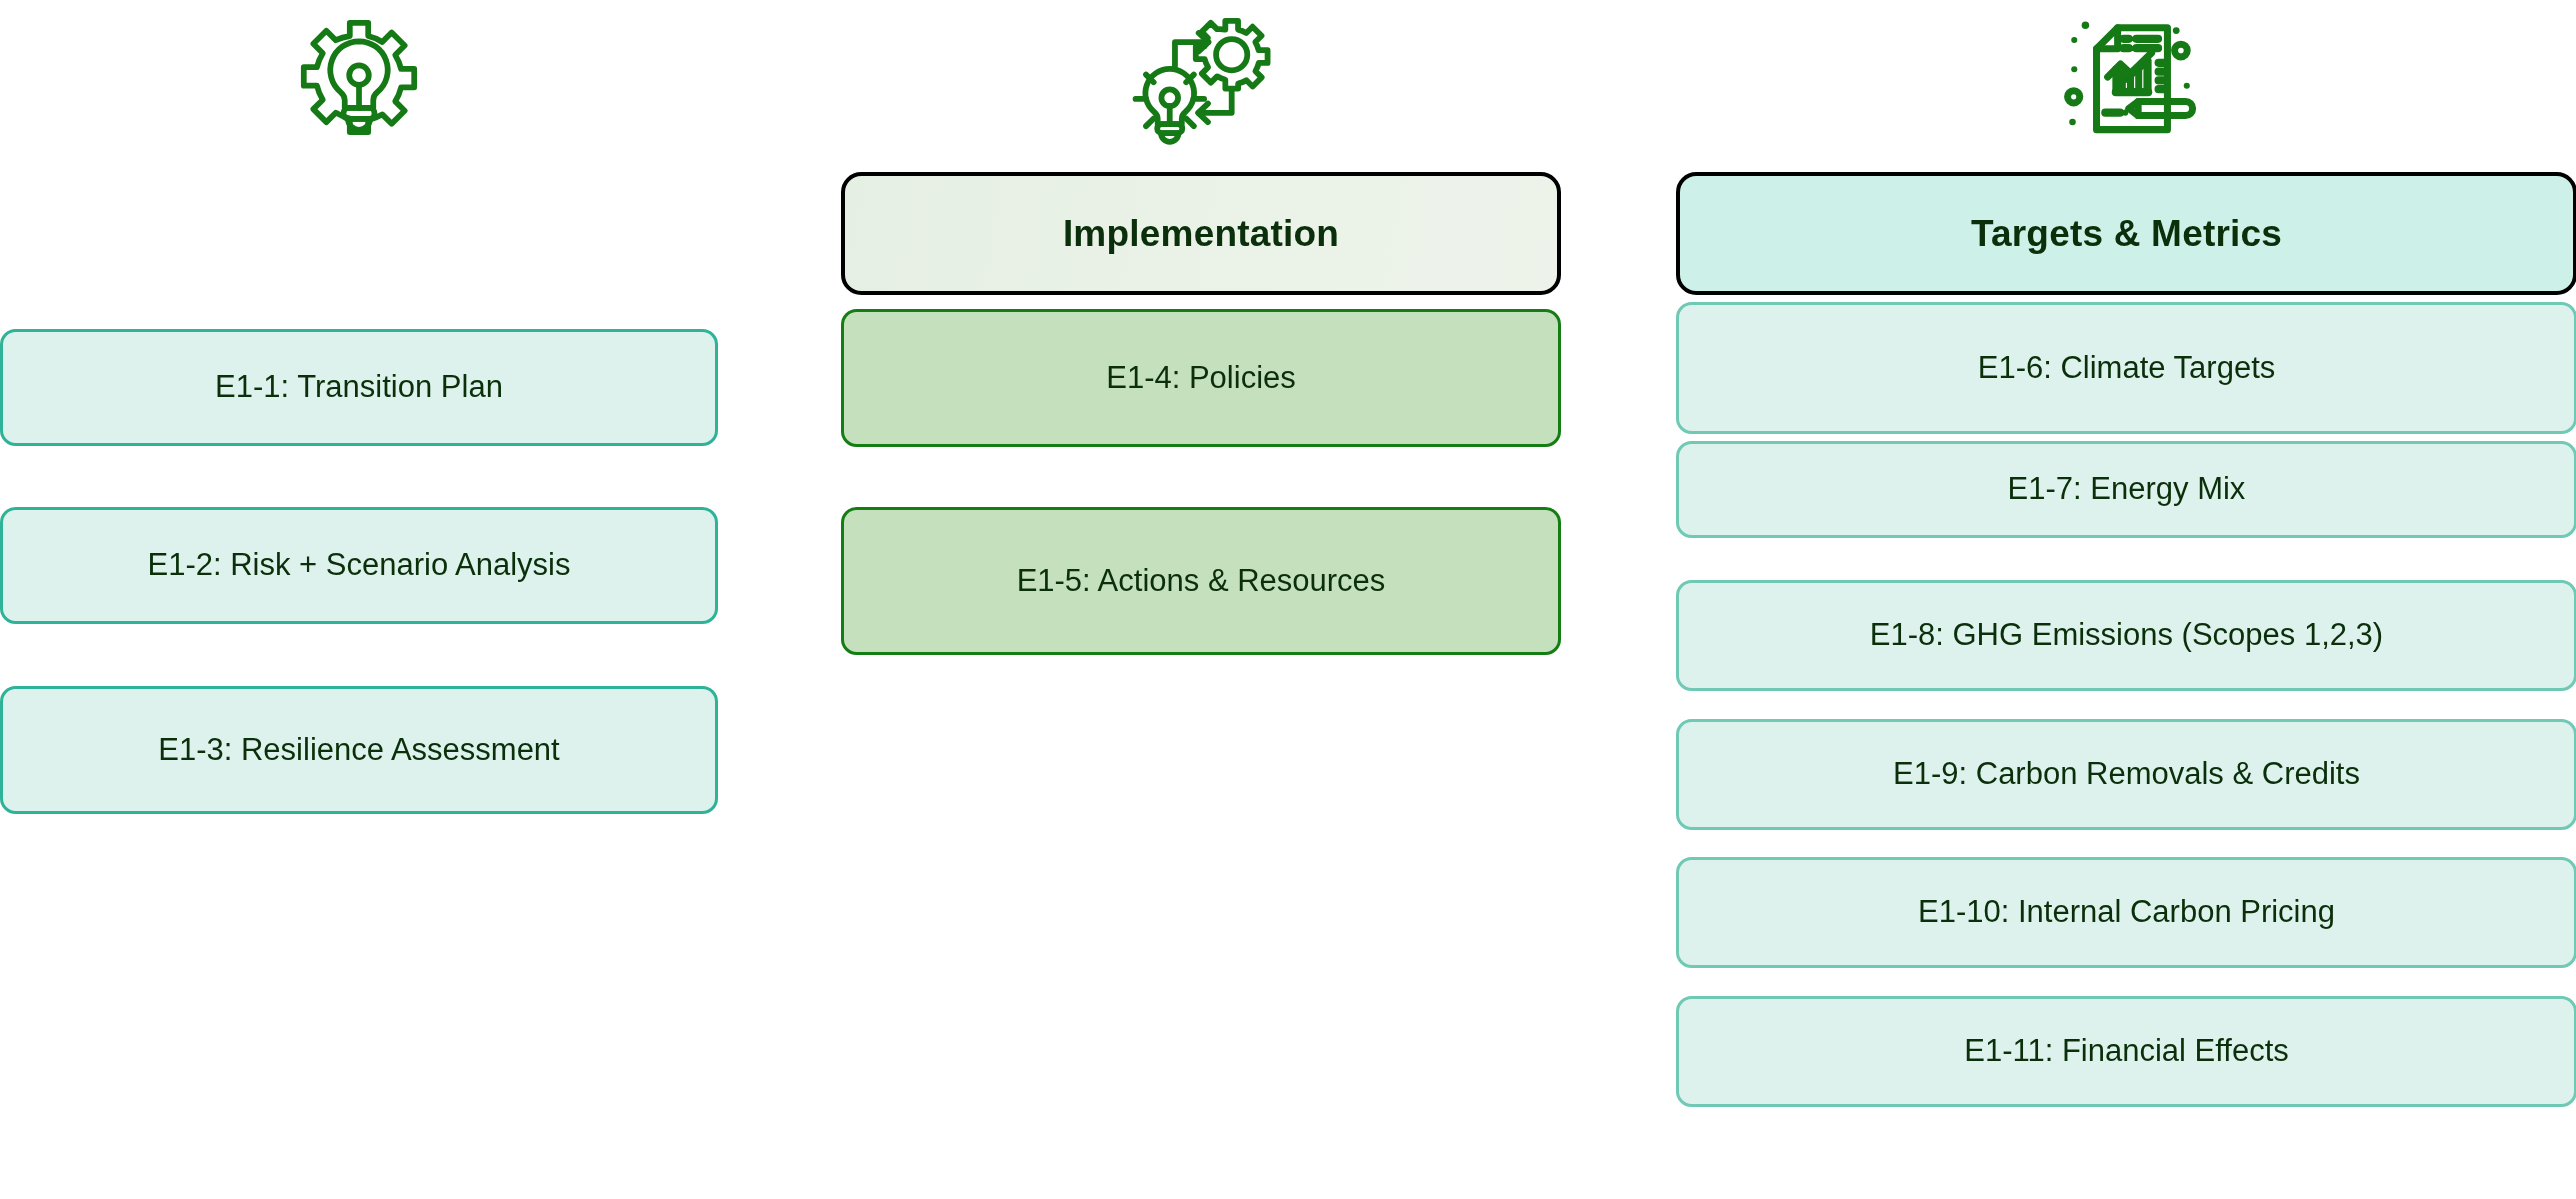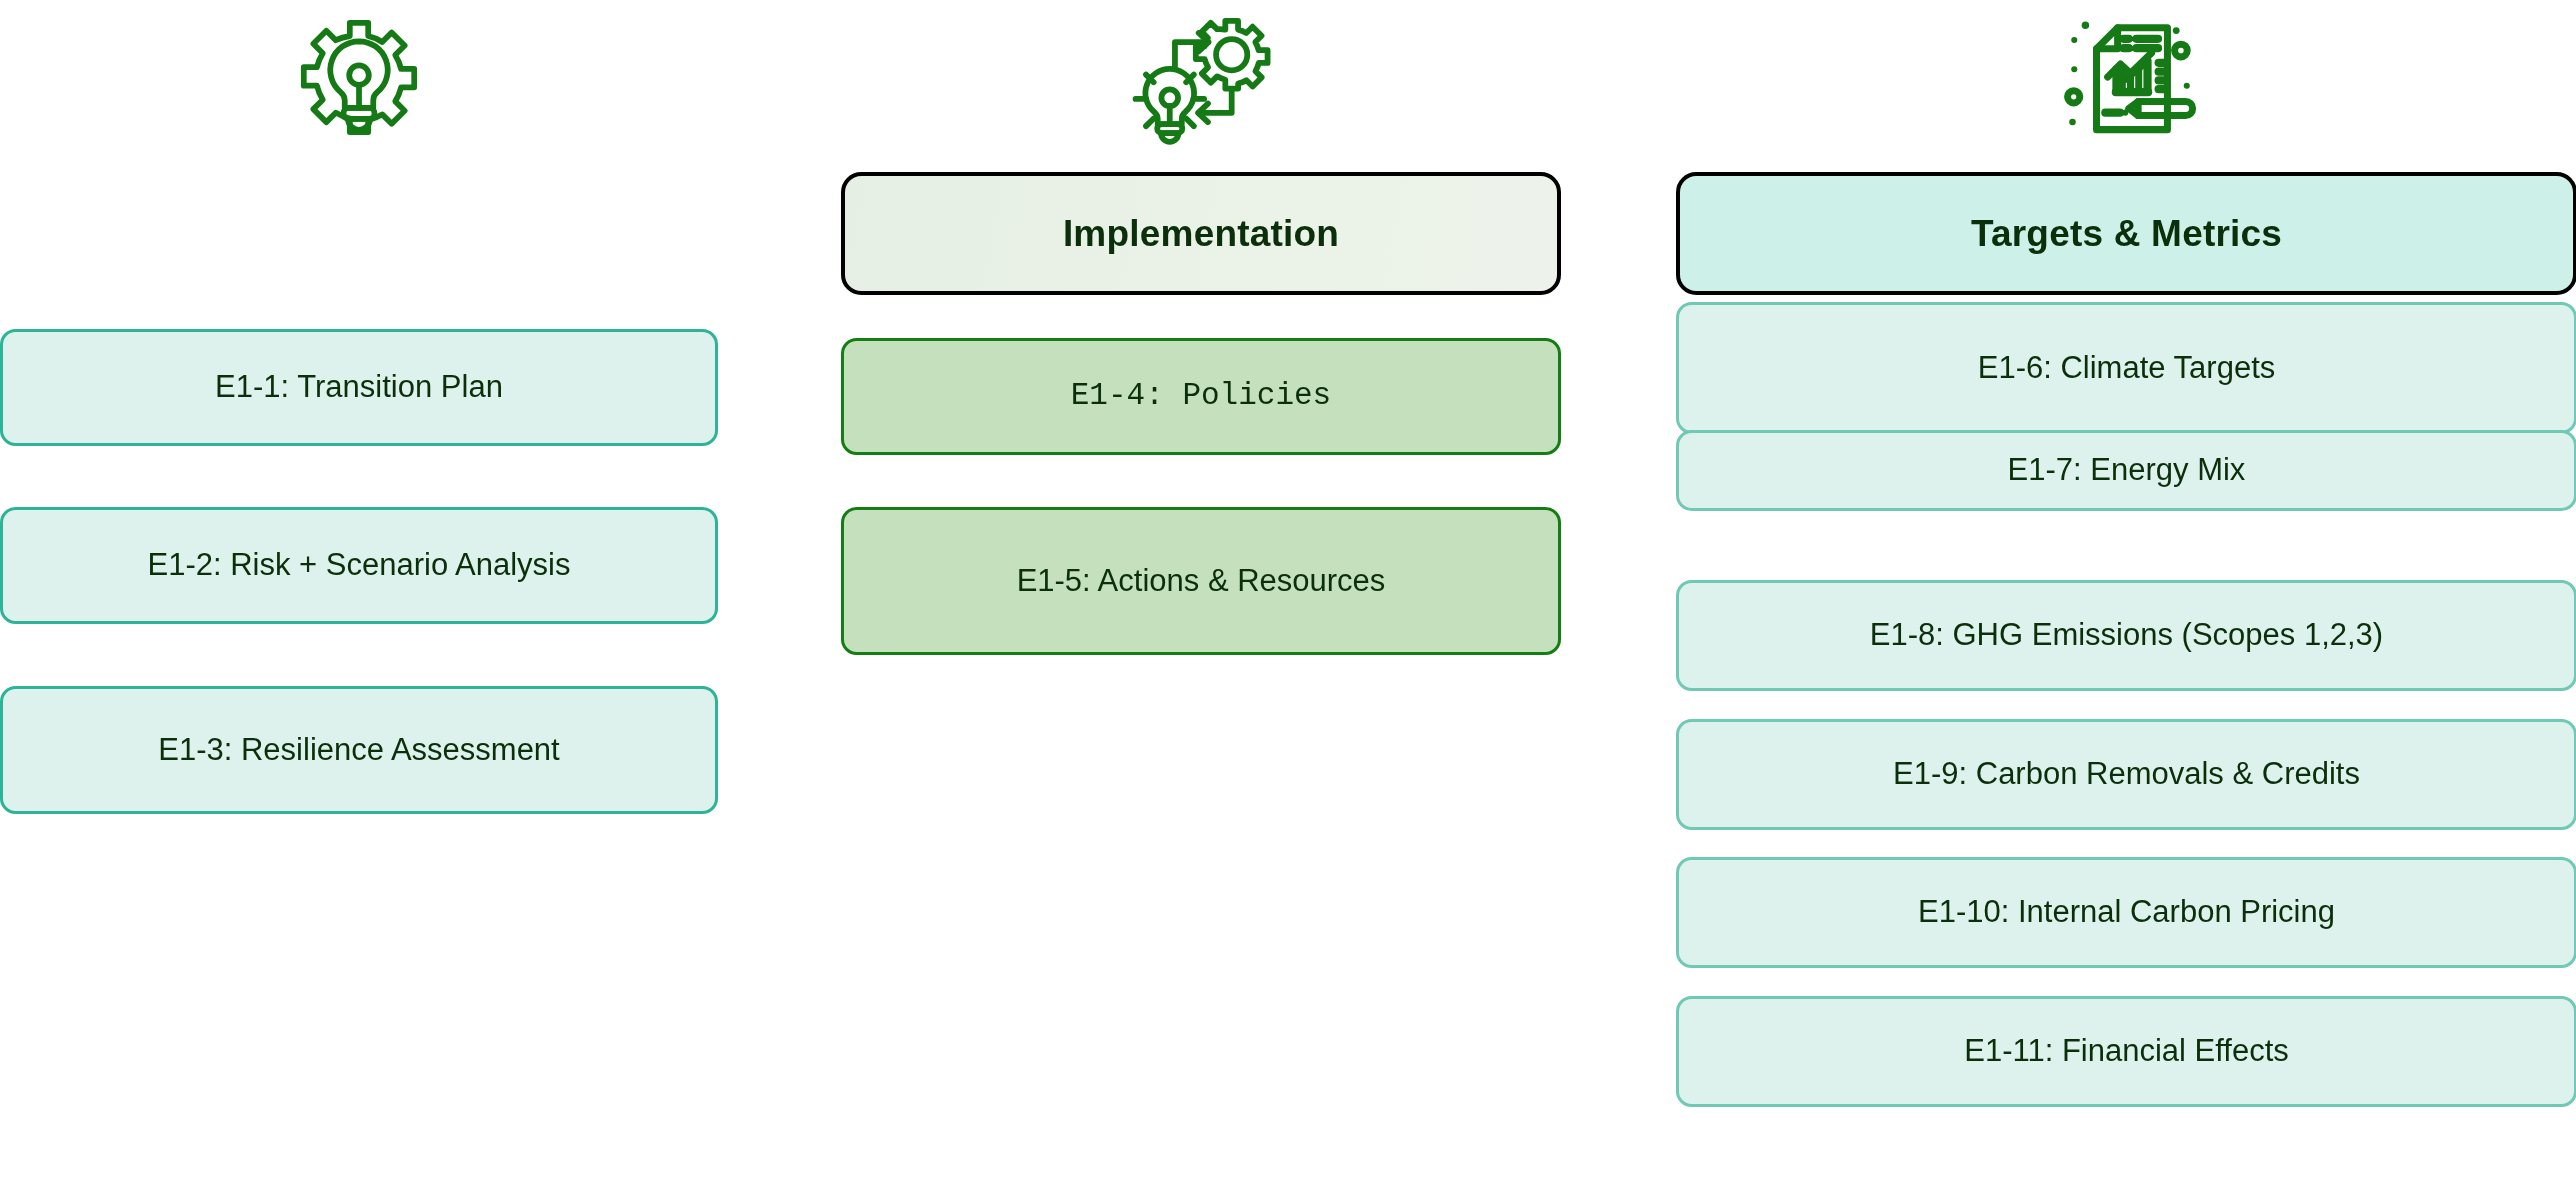--- a/index.html
+++ b/index.html
@@ -172,21 +172,21 @@
 
         <path d="M88.5 64 V84.5 H60"></path>
         <path d="M68 76.5 L59.5 84.5 L68 92.5"></path>
       </svg>
     </div>
 
     <div class="header-card hdr-implementation">
       <span class="title">Implementation</span>
     </div>
 
-    <div class="item-card style-green" style="top:338px;height:117px;font-family:Liberation Mono, monospace;">
+    <div class="item-card style-green" style="top:309px;height:138px;">
       <span class="label">E1-4: Policies</span>
     </div>
     <div class="item-card style-green" style="top:507px;height:148px;">
       <span class="label">E1-5: Actions &amp; Resources</span>
     </div>
   </div>
 
   <div class="column col-targets">
 
     <div class="icon-wrap">
@@ -222,21 +222,21 @@
       </svg>
     </div>
 
     <div class="header-card hdr-targets">
       <span class="title">Targets &amp; Metrics</span>
     </div>
 
     <div class="item-card style-teal" style="top:302px;height:132px;">
       <span class="label">E1-6: Climate Targets</span>
     </div>
-    <div class="item-card style-teal" style="top:430px;height:81px;align-items:center;">
+    <div class="item-card style-teal" style="top:441px;height:97px;align-items:center;">
       <span class="label">E1-7: Energy Mix</span>
     </div>
     <div class="item-card style-teal" style="top:580px;height:111px;">
       <span class="label">E1-8: GHG Emissions (Scopes 1,2,3)</span>
     </div>
     <div class="item-card style-teal" style="top:719px;height:111px;">
       <span class="label">E1-9: Carbon Removals &amp; Credits</span>
     </div>
     <div class="item-card style-teal" style="top:857px;height:111px;">
       <span class="label">E1-10: Internal Carbon Pricing</span>

